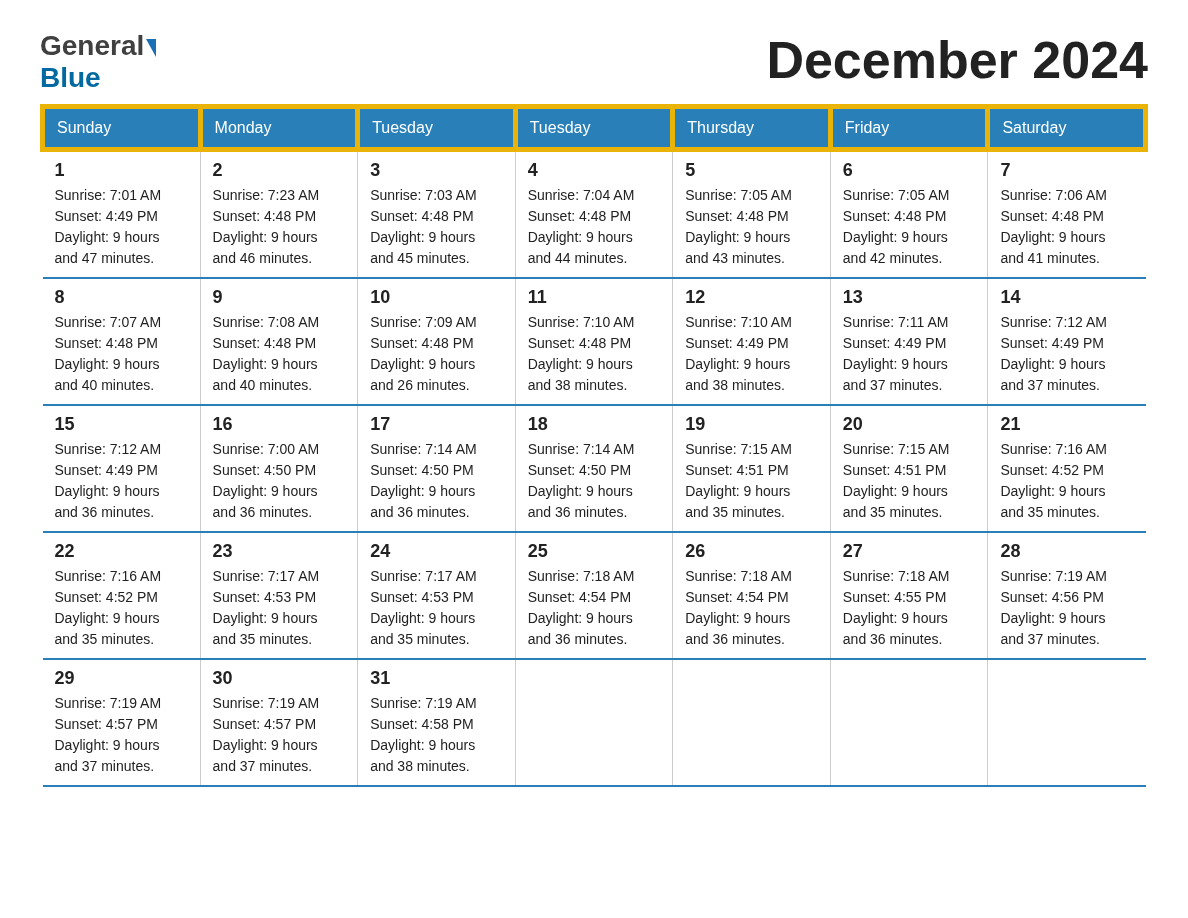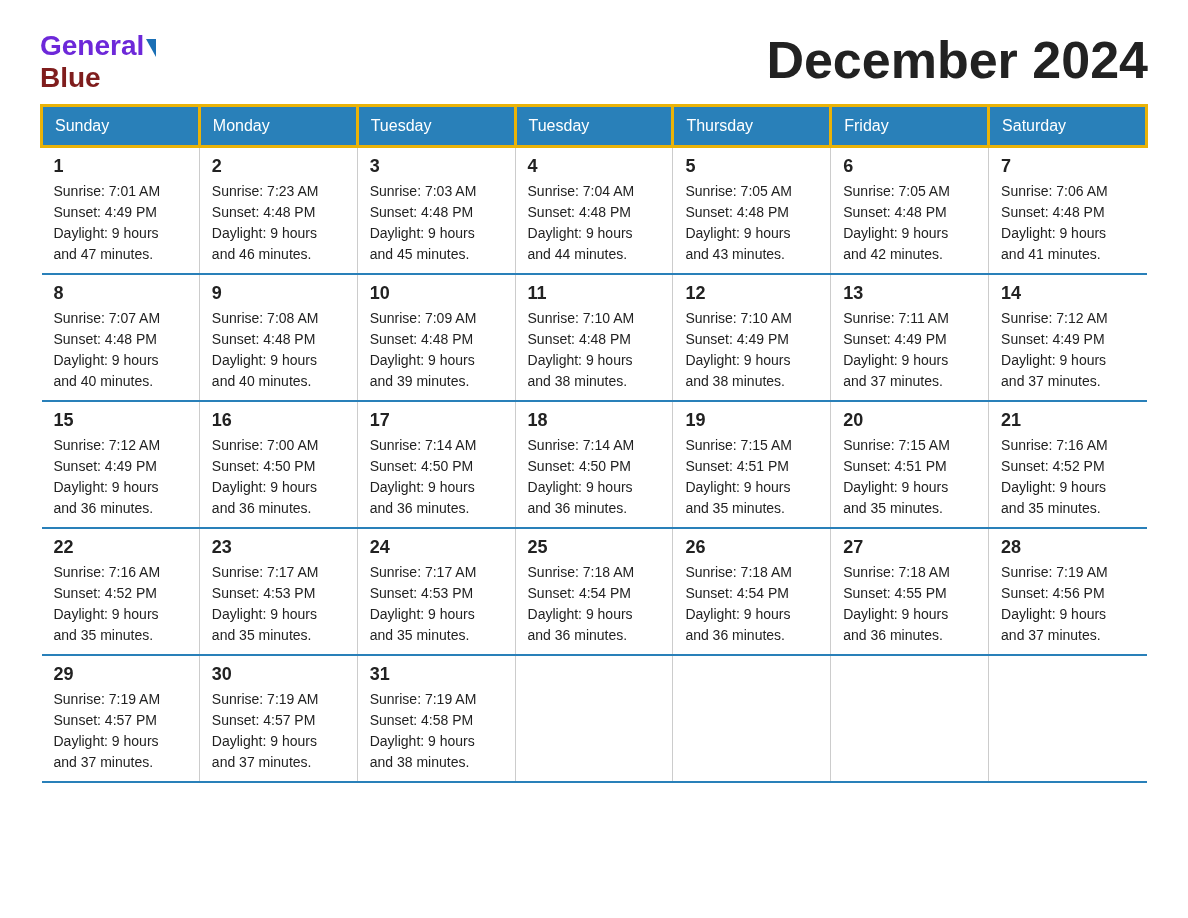--- a/index.html
+++ b/index.html
@@ -21,34 +21,34 @@
       flex-direction: column;
       align-items: flex-start;
     }
     .logo-text {
       font-size: 28px;
       font-weight: bold;
       color: #222;
       display: flex;
       align-items: center;
     }
-    .logo-general { color: #6d28d9; }
+    .logo-general { color: #404040; }
     .logo-triangle {
       width: 0;
       height: 0;
       border-left: 10px solid transparent;
       border-right: 0px solid transparent;
       border-top: 18px solid #1a6fb5;
       display: inline-block;
       margin: 0 2px;
       position: relative;
       top: 2px;
     }
     .logo-blue {
-      color: #7f1d1d;
+      color: #0369a1;
       font-size: 28px;
       font-weight: bold;
     }
     .title-area {
       text-align: right;
     }
     .title-area h1 {
       font-size: 52px;
       font-weight: bold;
       color: #222;
@@ -66,21 +66,21 @@
     }
     .calendar thead tr {
       background-color: #2980b9;
     }
     .calendar thead th {
       color: #fff;
       padding: 10px 12px;
       text-align: left;
       font-size: 16px;
       font-weight: normal;
-      border: 3px solid #eab308;
+      border: 5px solid #eab308;
     }
     .calendar tbody tr {
       border-bottom: 2px solid #2980b9;
     }
     .calendar tbody td {
       vertical-align: top;
       padding: 8px 12px;
       border-right: 1px solid #ccc;
       font-size: 13px;
       color: #222;
@@ -219,21 +219,21 @@
           <span>Daylight: 9 hours</span><br>
           <span>and 40 minutes.</span>
         </div>
       </td>
         <td>
         <span class="day-number">10</span>
         <div class="day-info">
           <span>Sunrise: 7:09 AM</span><br>
           <span>Sunset: 4:48 PM</span><br>
           <span>Daylight: 9 hours</span><br>
-          <span>and 39 minutes.</span>
+          <span>and 26 minutes.</span>
         </div>
       </td>
         <td>
         <span class="day-number">11</span>
         <div class="day-info">
           <span>Sunrise: 7:10 AM</span><br>
           <span>Sunset: 4:48 PM</span><br>
           <span>Daylight: 9 hours</span><br>
           <span>and 38 minutes.</span>
         </div>

